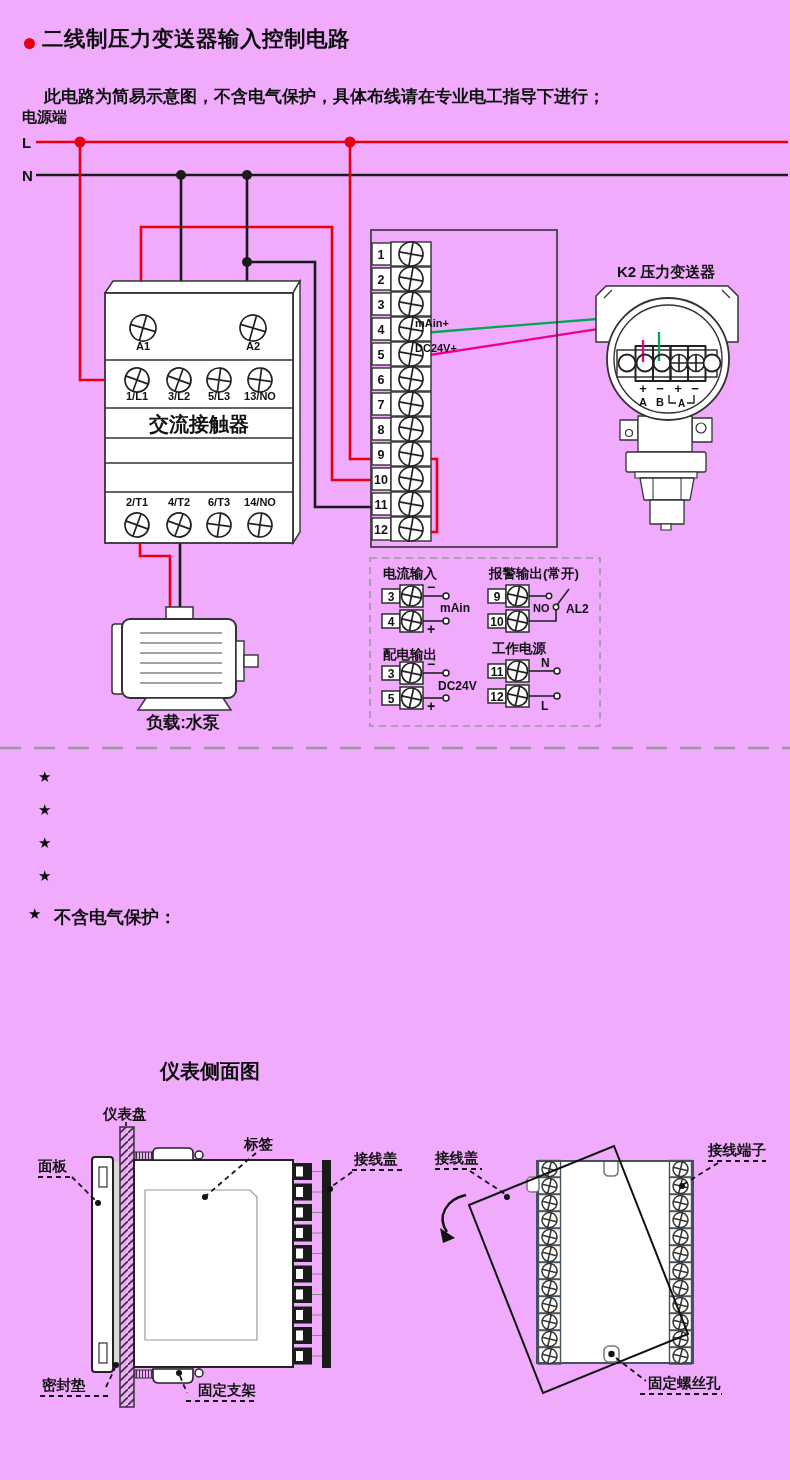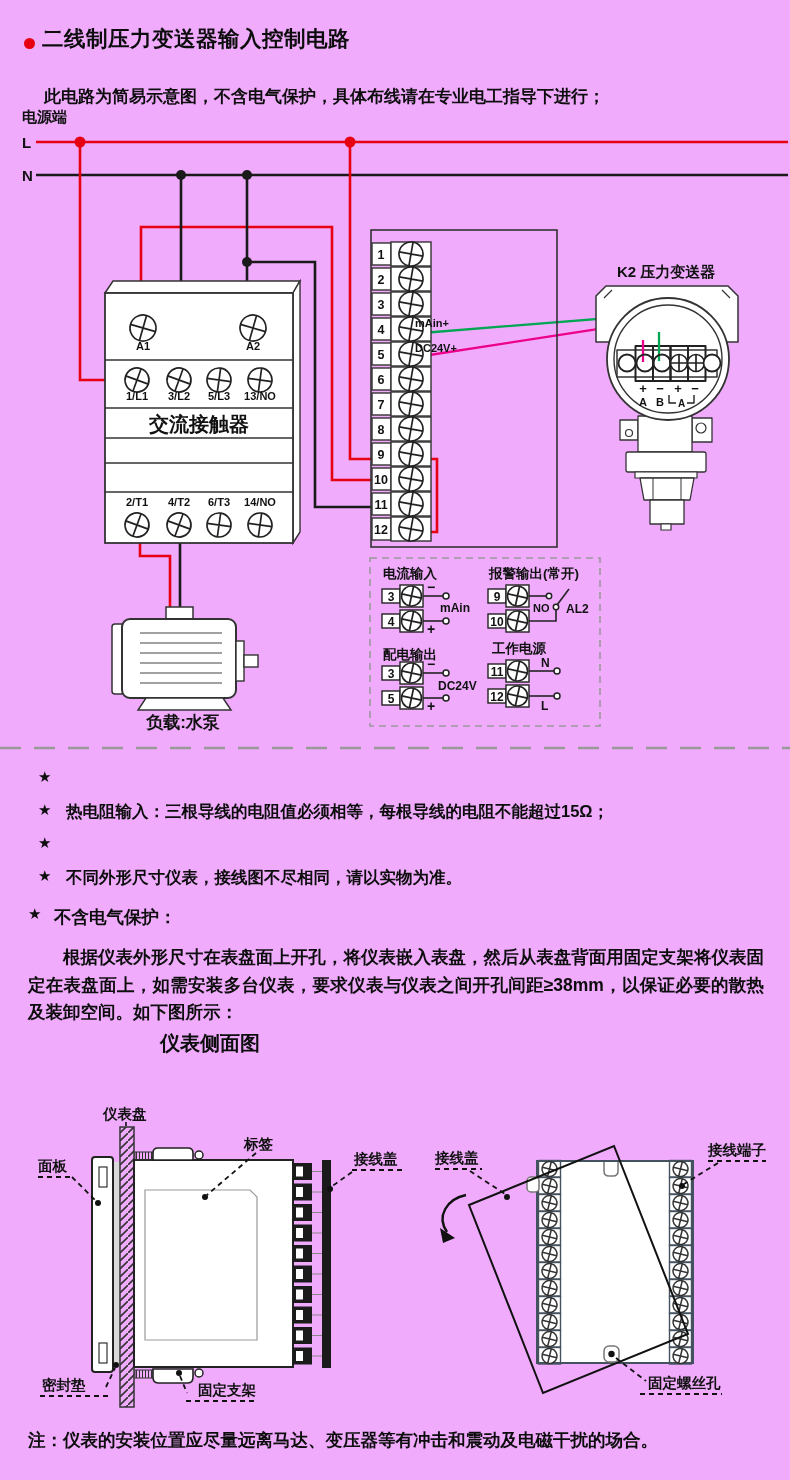--- a/index.html
+++ b/index.html
@@ -9,21 +9,21 @@
   .title-bullet{width:11px;height:11px;border-radius:50%;background:#e60012;left:24px;top:38px;}
   .doc-title{left:42px;top:24px;font-size:21.5px;font-weight:bold;letter-spacing:.5px;}
   .doc-subtitle{left:44px;top:57px;font-size:17px;font-weight:bold;margin-top:28px;}
   svg{position:absolute;left:0;}
   svg text{font-family:"Liberation Sans","DejaVu Sans",sans-serif;fill:#111;}
   .note-item{left:28px;width:740px;font-size:16.5px;font-weight:bold;display:flex;}
   .note-star{width:28px;flex:0 0 28px;font-size:15px;padding-left:10px;}
   .sec-head{left:28px;font-size:17.5px;font-weight:bold;display:flex;}
   .sec-head .note-star{padding-left:0;width:26px;flex:0 0 26px;}
   .para{left:28px;top:944px;width:736px;font-size:17.5px;font-weight:bold;line-height:27.5px;text-indent:2em;text-align:justify;}
-  .side-title{left:160px;top:1030px;font-size:20px;font-weight:bold;font-family:"Liberation Serif","DejaVu Serif",serif;}
+  .side-title{left:160px;top:1058px;font-size:20px;font-weight:bold;font-family:"Liberation Serif","DejaVu Serif",serif;}
   .footer-note{left:28px;top:1428px;width:750px;font-size:17.5px;font-weight:bold;}
 </style>
 </head>
 <body>
 
 <div class="page">
 
   <div class="abs title-bullet"></div>
   <div class="abs doc-title">二线制压力变送器输入控制电路</div>
   <div class="abs doc-subtitle">此电路为简易示意图，不含电气保护，具体布线请在专业电工指导下进行；</div>
@@ -290,35 +290,32 @@
     </g>
 
     <line x1="0" y1="748" x2="790" y2="748" stroke="#999" stroke-width="2.5" stroke-dasharray="21 13"></line>
   </svg>
 
   <div class="abs note-item" style="top:768px;">
     <span class="note-star">★</span>
   </div>
   <div class="abs note-item" style="top:801px;">
     <span class="note-star">★</span>
-    <span>热电阻输入：三根导线的电阻值必须相等，每根导线的电阻不能超过15Ω；</span>
   </div>
   <div class="abs note-item" style="top:834px;">
     <span class="note-star">★</span>
   </div>
   <div class="abs note-item" style="top:867px;">
     <span class="note-star">★</span>
-    <span>不同外形尺寸仪表，接线图不尽相同，请以实物为准。</span>
   </div>
 
   <div class="abs sec-head" style="top:905px;">
     <span class="note-star">★</span>
     <span>不含电气保护：</span>
   </div>
-  <div class="abs para">根据仪表外形尺寸在表盘面上开孔，将仪表嵌入表盘，然后从表盘背面用固定支架将仪表固定在表盘面上，如需安装多台仪表，要求仪表与仪表之间开孔间距≥38mm，以保证必要的散热及装卸空间。如下图所示：</div>
   <div class="abs side-title">仪表侧面图</div>
 
   <svg width="790" height="335" viewBox="0 0 790 335" style="top:1085px;">
     <defs>
       <pattern id="hatch" patternUnits="userSpaceOnUse" width="8" height="8">
         <path d="M-1,9 L9,-1" stroke="#333" stroke-width="1.6"></path>
       </pattern>
       <pattern id="vlines" patternUnits="userSpaceOnUse" width="3" height="8">
         <line x1="1.5" y1="0" x2="1.5" y2="8" stroke="#333" stroke-width="1"></line>
       </pattern>
@@ -478,15 +475,14 @@
       <text x="708" y="70">接线端子</text>
       <line x1="708" y1="76" x2="766" y2="76" stroke="#111" stroke-width="1.8" stroke-dasharray="5 4"></line>
       <line x1="718" y1="78" x2="684" y2="99" stroke="#111" stroke-width="1.8" stroke-dasharray="5 4"></line>
       <circle cx="682" cy="101" r="3" fill="#111"></circle>
       <line x1="616" y1="273" x2="646" y2="296" stroke="#111" stroke-width="1.8" stroke-dasharray="5 4"></line>
       <text x="648" y="303">固定螺丝孔</text>
       <line x1="640" y1="309" x2="722" y2="309" stroke="#111" stroke-width="1.8" stroke-dasharray="5 4"></line>
     </g>
   </svg>
 
-  <div class="abs footer-note">注：仪表的安装位置应尽量远离马达、变压器等有冲击和震动及电磁干扰的场合。</div>
 
 </div>
 
 </body></html>

